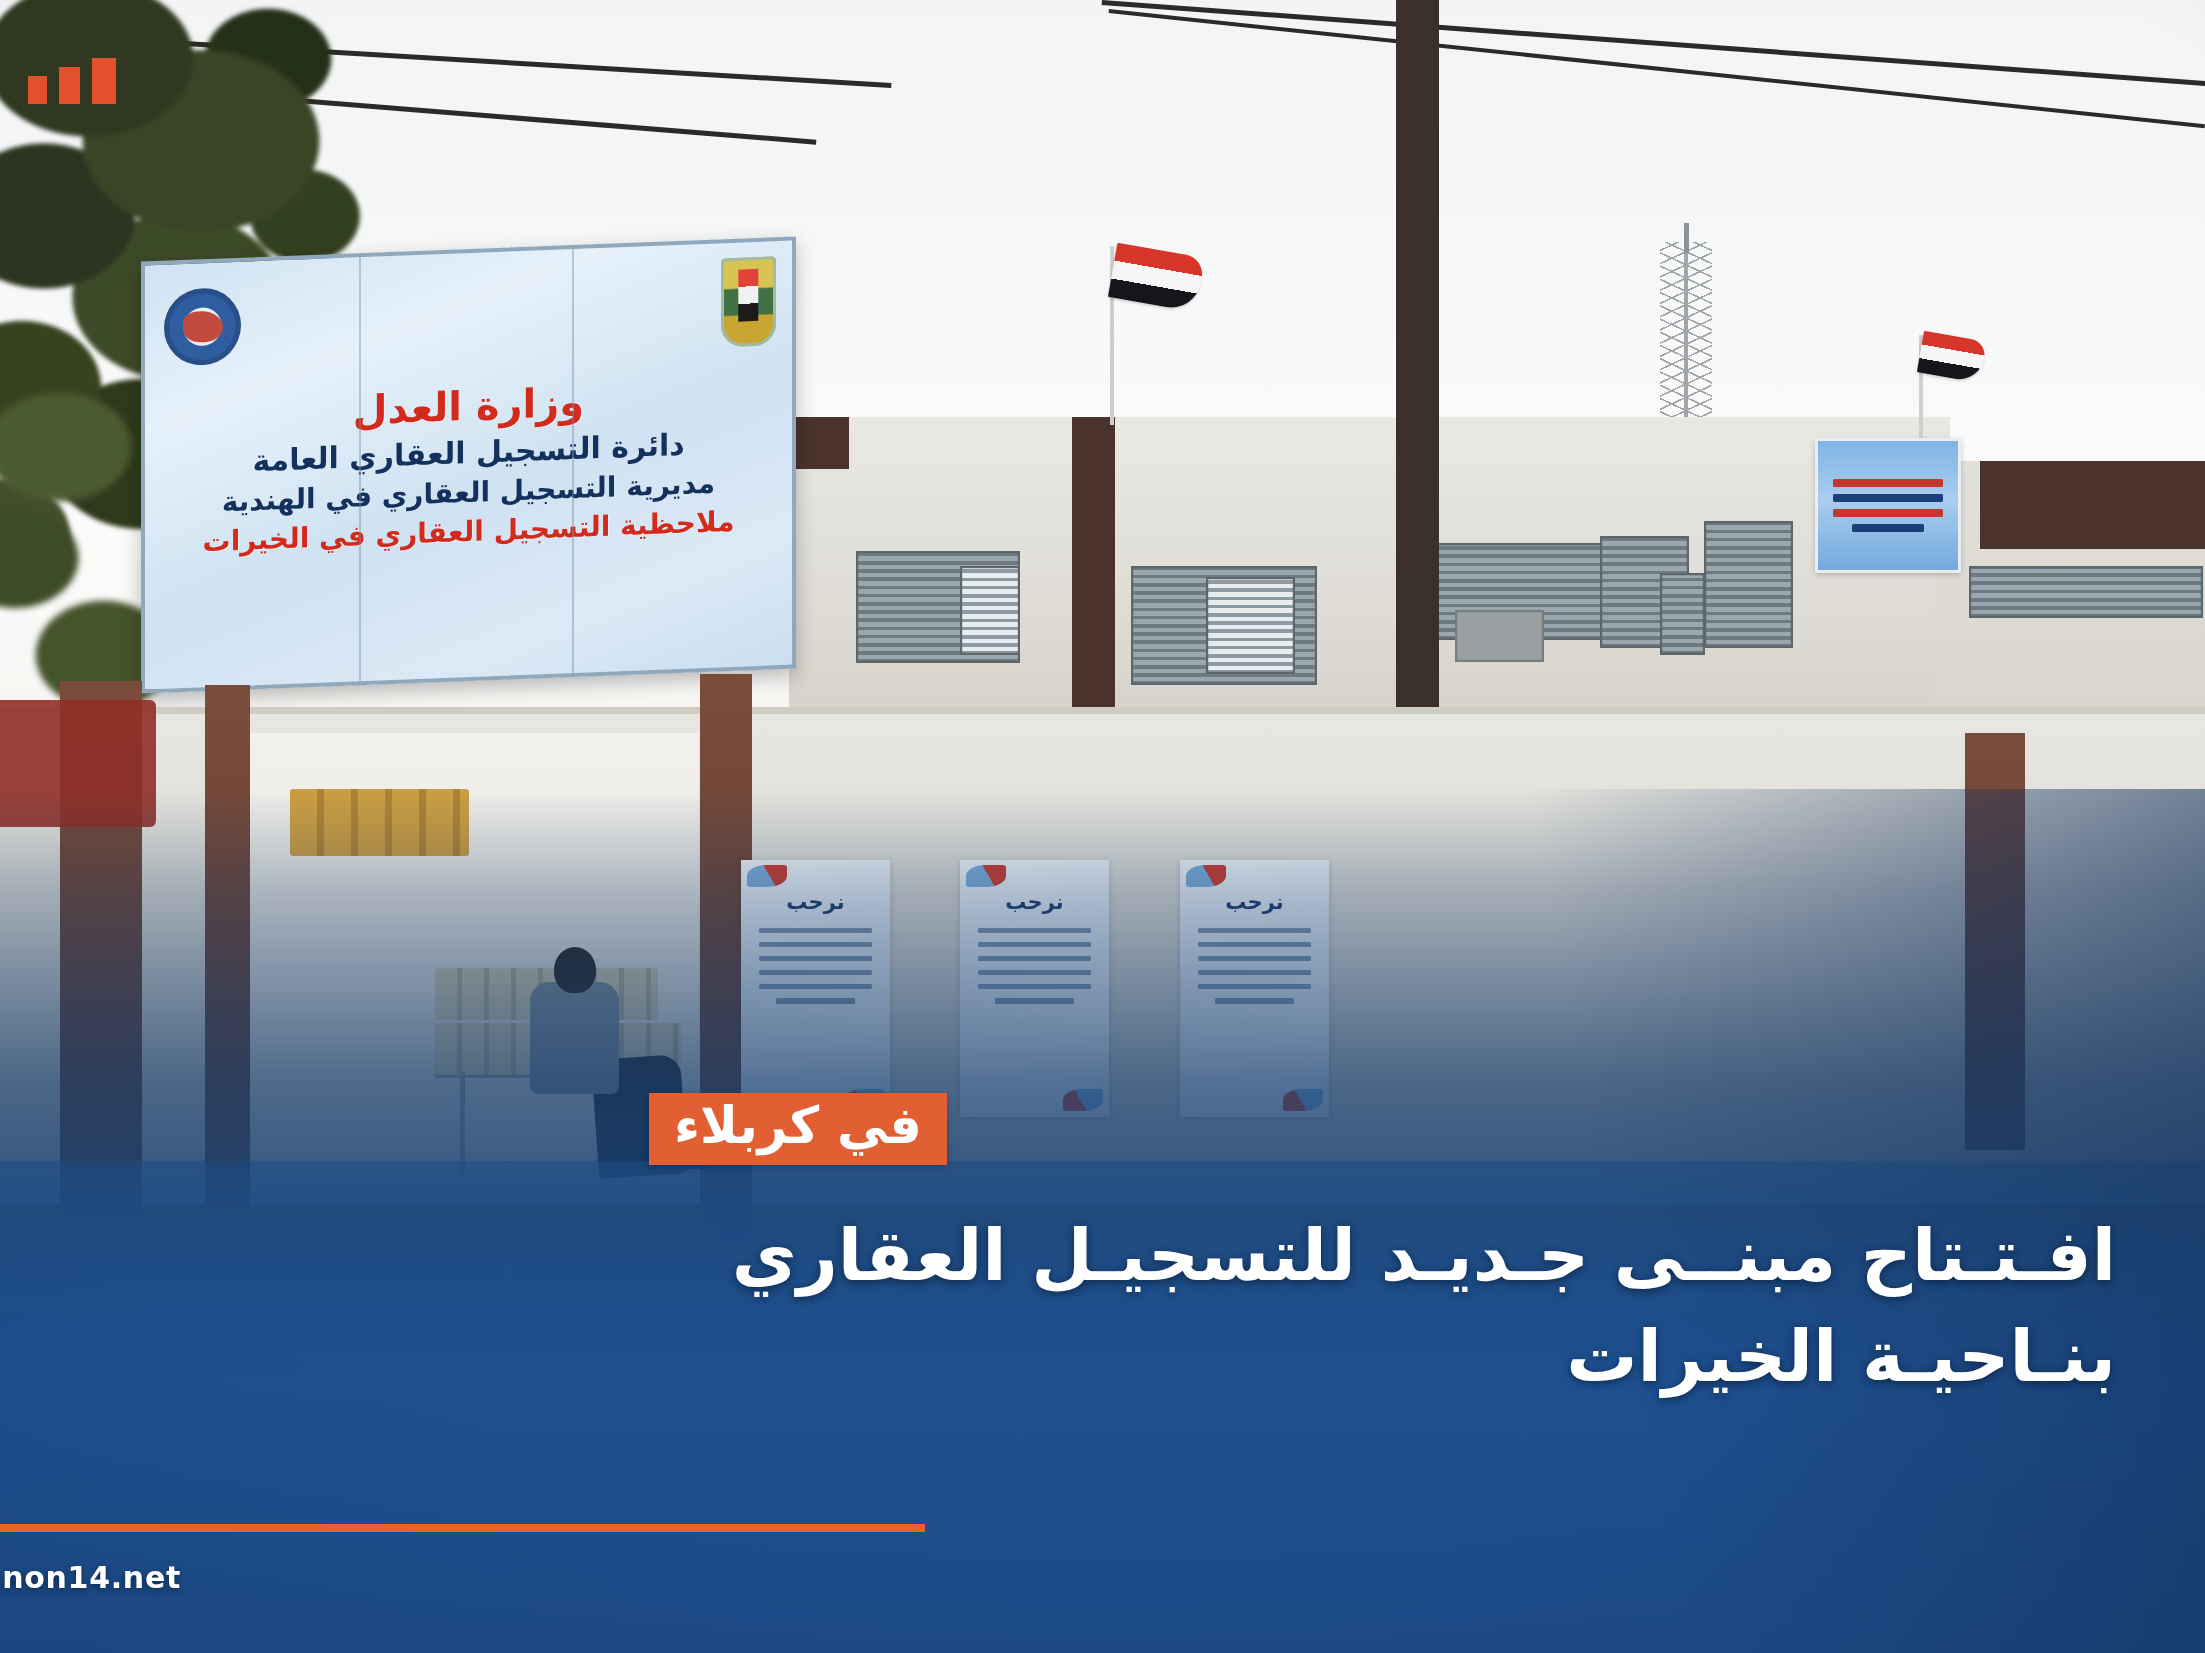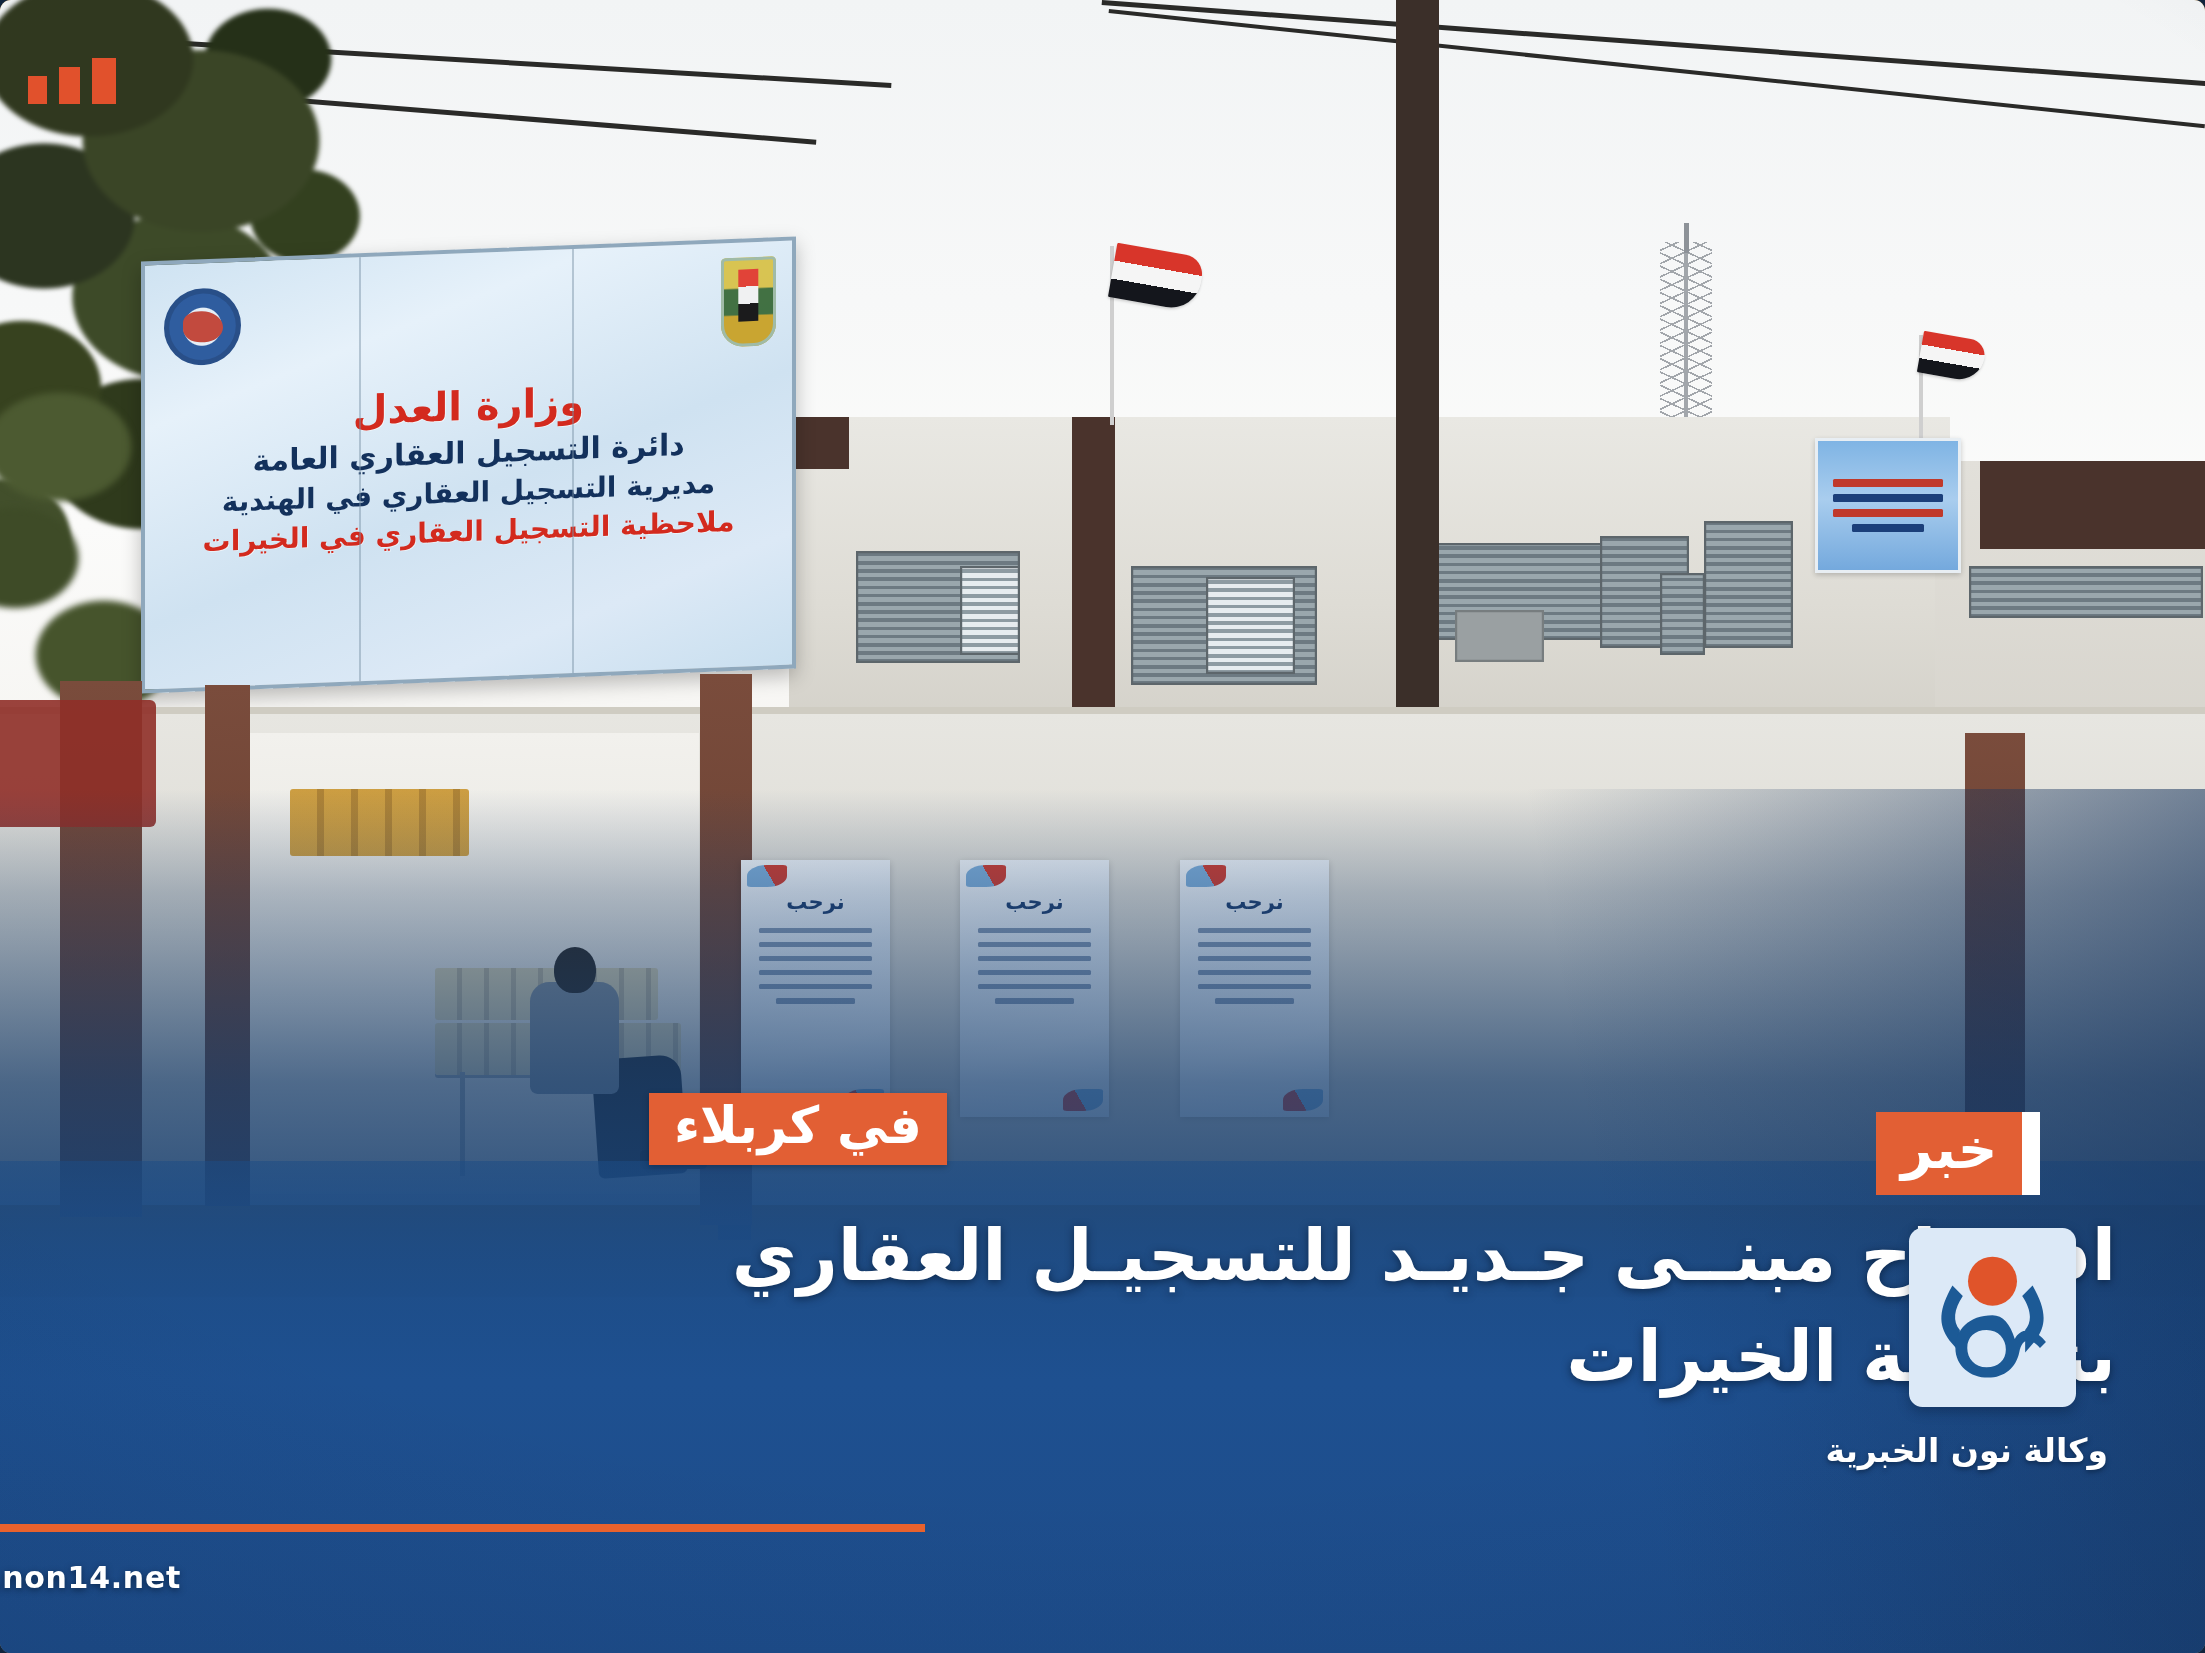--- a/index.html
+++ b/index.html
@@ -2,21 +2,20 @@
 <html lang="ar" dir="rtl" style="font-size:12px"><head>
 <meta charset="utf-8">
 <title>news-card</title>
 <style>
   html,body{margin:0;padding:0;background:#10243d;}
   *{box-sizing:border-box;}
   #stage{
     position:relative;width:2205px;height:1653px;overflow:hidden;
     font-family:"DejaVu Sans","Liberation Sans",sans-serif;
     background:#a16207;
-    border-radius:11px;
   }
 
   
   .photo{position:absolute;inset:0;overflow:hidden;}
 
   .sky{
     position:absolute;left:0;top:0;width:100%;height:752px;
     background:linear-gradient(180deg,#f2f4f5 0%,#f7f8f8 40%,#fbfbfa 70%,#f6f5f2 100%);
   }
 
@@ -391,36 +390,15 @@
   <div class="kicker">في كربلاء</div>
 
   <div class="headline">
     <div>افـتـتاح مبنــى جـديـد للتسجيـل العقاري</div>
     <div>بنـاحيـة الخيرات</div>
   </div>
 
   <div class="rule"></div>
   <div class="site">www.non14.net</div>
 
-  <div class="brand">
-    <div class="news-badge">
-      <div class="barwhite"></div>
-      <div class="chip">خبر</div>
-    </div>
-
-    <div class="logo-card">
-      <svg width="131" height="141" viewBox="0 0 176 190" aria-hidden="true">
-        <circle cx="88" cy="46" r="33" fill="#e0542a"></circle>
-        <path d="M34 52 C16 84 14 104 30 126 L44 142 L44 112 C34 100 36 84 48 66 Z" fill="#1c5a96"></path>
-        <path d="M142 52 C160 84 162 104 146 126 L132 142 L132 112 C142 100 140 84 128 66 Z" fill="#1c5a96"></path>
-        <path d="M88 92 C56 92 38 112 38 136 C38 160 58 176 82 176 C104 176 120 162 124 142
-                 C128 122 140 122 152 136 L160 128 C144 108 126 108 118 124
-                 C112 104 102 92 88 92 Z
-                 M80 112 C96 112 106 124 106 138 C106 152 96 162 80 162
-                 C64 162 54 150 54 136 C54 122 64 112 80 112 Z" fill="#1c5a96"></path>
-      </svg>
-    </div>
-
-    <div class="agency">وكالة نون الخبرية</div>
-  </div>
 
 </div>
 
 
 </body></html>

